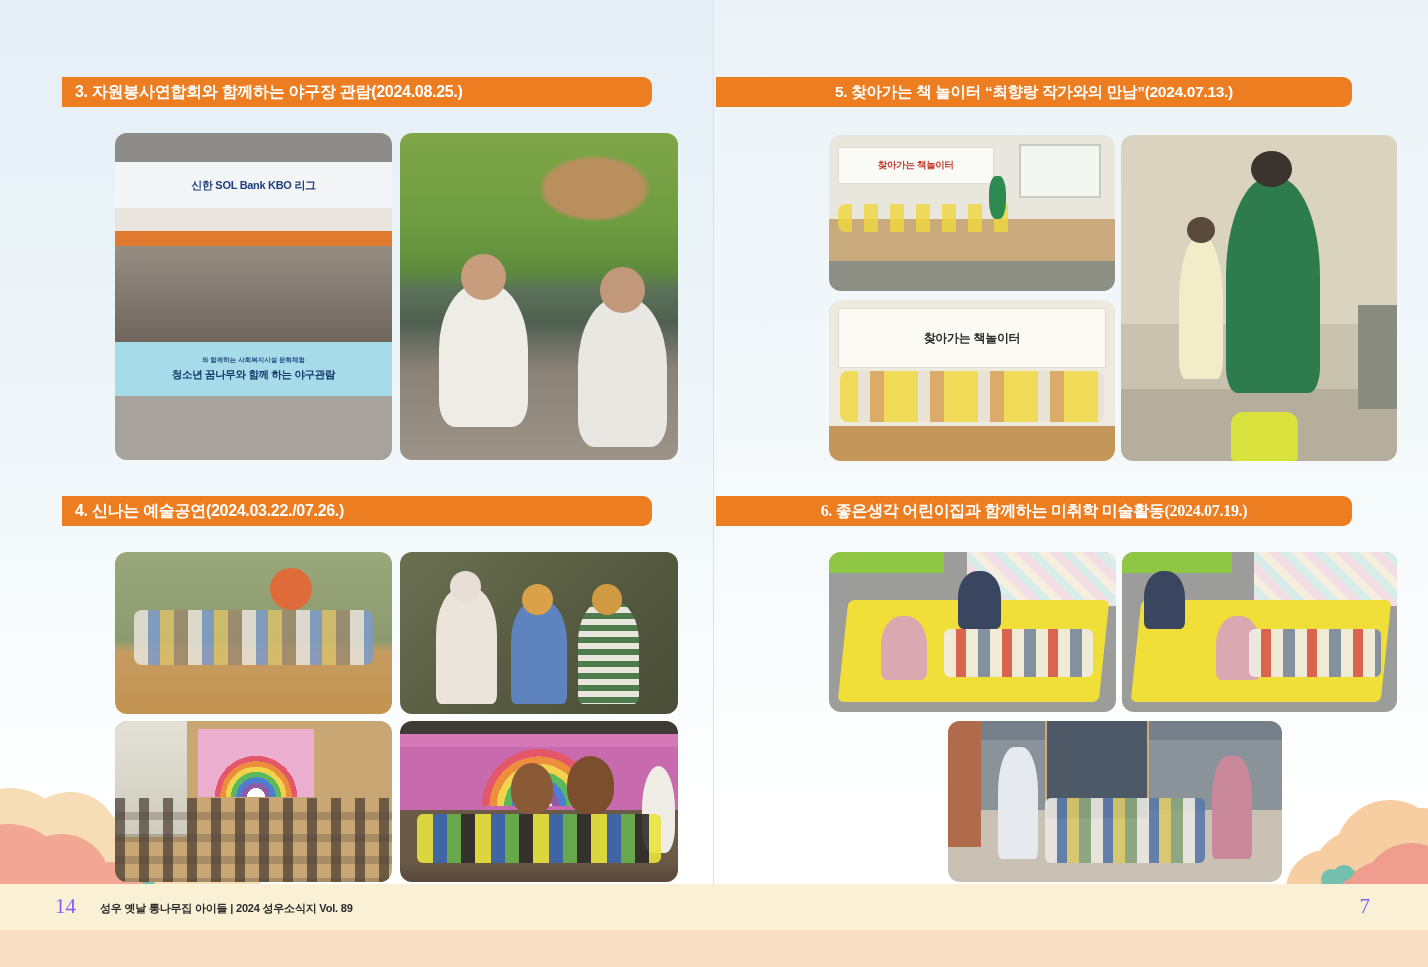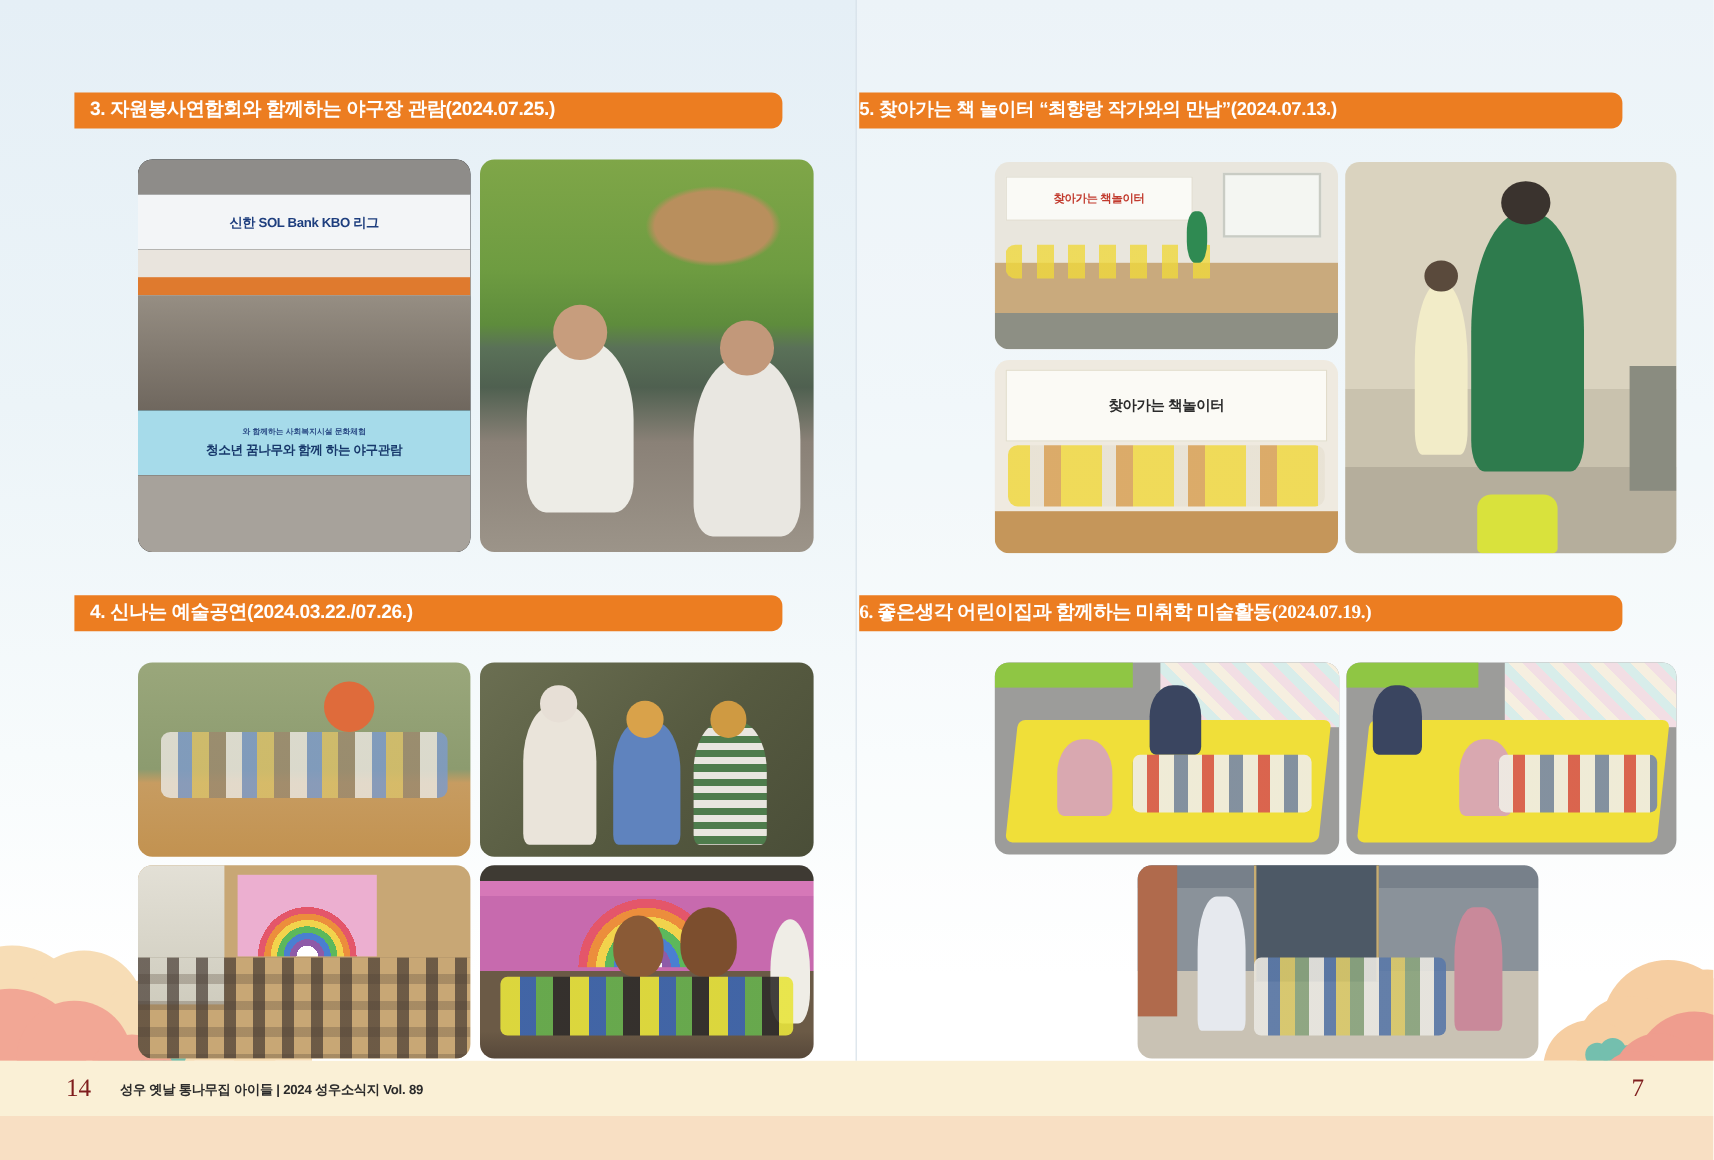--- a/index.html
+++ b/index.html
@@ -9,32 +9,32 @@
     background:linear-gradient(180deg,#e5eff6 0%,#ecf4f8 35%,#f7fbfc 65%,#ffffff 84%);
   }
   .right-page-tint{position:absolute;left:714px;top:0;width:714px;height:884px;
     background:rgba(255,255,255,.28);pointer-events:none;}
   .gutter{position:absolute;left:713px;top:0;width:1px;height:884px;background:#d7e2e9;}
 
   
   .bar{position:absolute;height:30px;background:#ec7d21;border-radius:0 9px 9px 0;
     color:#ffffff;font-weight:700;font-size:16px;line-height:30px;letter-spacing:-.3px;white-space:nowrap;}
   .bar.left-align{padding-left:13px;}
-  .bar.center-align{}
+  .bar.center-align{text-align:center;}
   .bar3{left:62px;top:77px;width:577px;}
   .bar4{left:62px;top:496px;width:577px;}
   .bar5{left:716px;top:77px;width:636px;font-size:15.5px;}
   .bar6{left:716px;top:496px;width:636px;font-family:Liberation Serif, serif;}
 
   
   .photo{position:absolute;border-radius:12px;overflow:hidden;z-index:2;}
   .ly{position:absolute;}
 
   
-  .s3a{left:75px;top:117px;width:277px;height:327px;background:#000000;}
+  .s3a{left:75px;top:117px;width:277px;height:327px;background:#86efac;}
   .s3a .roof{top:0;left:0;right:0;height:9%;background:#8e8c89;}
   .s3a .sign{top:9%;left:0;right:0;height:14%;background:#f3f5f7;display:flex;align-items:center;justify-content:center;
     color:#1e3e7e;font-weight:700;font-size:11px;letter-spacing:-.3px;}
   .s3a .wall{top:23%;left:0;right:0;height:12%;background:#e9e4dd;}
   .s3a .awning{top:30%;left:0;right:0;height:4.5%;background:#df7a2e;}
   .s3a .crowd{top:34.5%;left:0;right:0;height:29.5%;background:linear-gradient(180deg,#968e83,#6f675e);}
   .s3a .banner{top:64%;left:0;right:0;height:16.5%;background:#a6dbea;display:flex;flex-direction:column;
     align-items:center;justify-content:center;gap:3px;}
   .s3a .banner .sub{font-size:6.5px;color:#2b4c86;font-weight:700;}
   .s3a .banner .main{font-size:10.5px;color:#17386b;font-weight:800;letter-spacing:-.3px;}
@@ -129,21 +129,21 @@
     background:repeating-linear-gradient(90deg,#e8e6e0 0 12px,#5b79a8 12px 22px,#d9c86a 22px 34px,#8aa47e 34px 46px);}
 
   
   .cloud{position:absolute;z-index:1;}
   .cloud-left{left:0;bottom:83px;}
   .cloud-right{right:0;bottom:83px;}
 
   
   .footer-cream{position:absolute;left:0;top:884px;width:1428px;height:46px;background:#faf0d6;z-index:4;}
   .footer-peach{position:absolute;left:0;top:930px;width:1428px;height:37px;background:#f8dfc3;z-index:4;}
-  .pagenum{font-family:"Liberation Serif",serif;font-size:21px;color:#7f1d1d;}
+  .pagenum{font-family:"Liberation Serif",serif;font-size:21px;color:#8b5cf6;}
   .pagenum.pn-left{position:absolute;left:55px;top:10px;}
   .pagenum.pn-right{position:absolute;right:58px;top:10px;}
   .imprint{position:absolute;left:100px;top:17px;font-size:11px;font-weight:700;color:#2b2b2b;letter-spacing:-.2px;}
 </style>
 </head>
 <body>
 
 <div class="right-page-tint"></div>
 <div class="gutter"></div>
 
@@ -181,21 +181,21 @@
   </g>
   <g fill="#ef9d8e">
     <circle cx="134" cy="113" r="50"></circle>
       <circle cx="104" cy="119" r="38"></circle>
       <circle cx="84" cy="126" r="30"></circle>
   </g>
 </svg>
 
 <section>
   <div class="bar bar3 left-align">
-    <span>3. 자원봉사연합회와 함께하는 야구장 관람(2024.07.25.)</span>
+    <span>3. 자원봉사연합회와 함께하는 야구장 관람(2024.08.25.)</span>
   </div>
   <figure class="photo s3a">
     <div class="ly roof"></div>
     <div class="ly sign">
       <span>신한 SOL Bank KBO 리그</span>
     </div>
     <div class="ly wall"></div>
     <div class="ly awning"></div>
     <div class="ly crowd"></div>
     <div class="ly banner">

